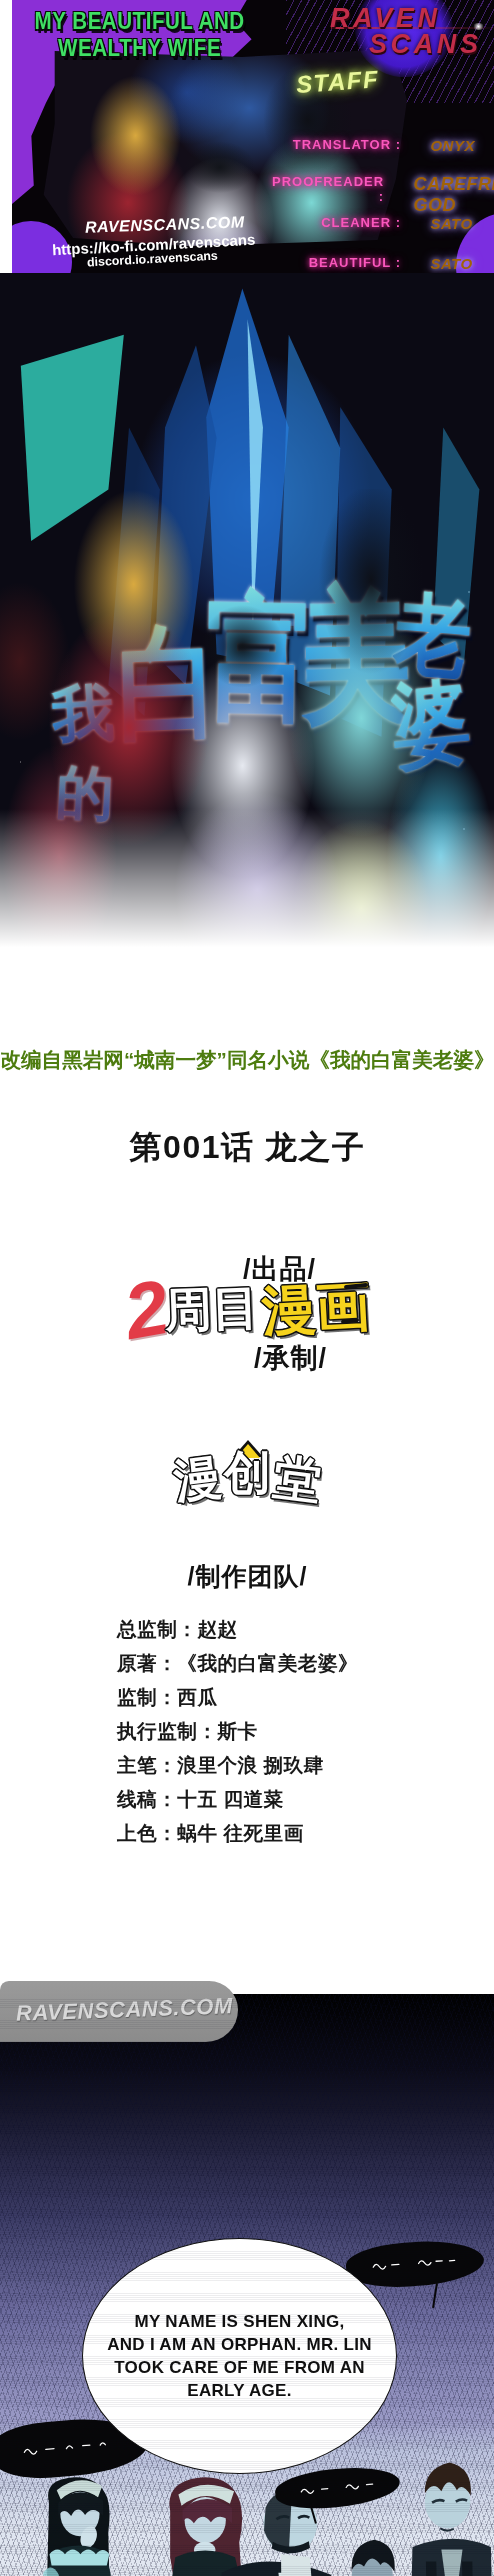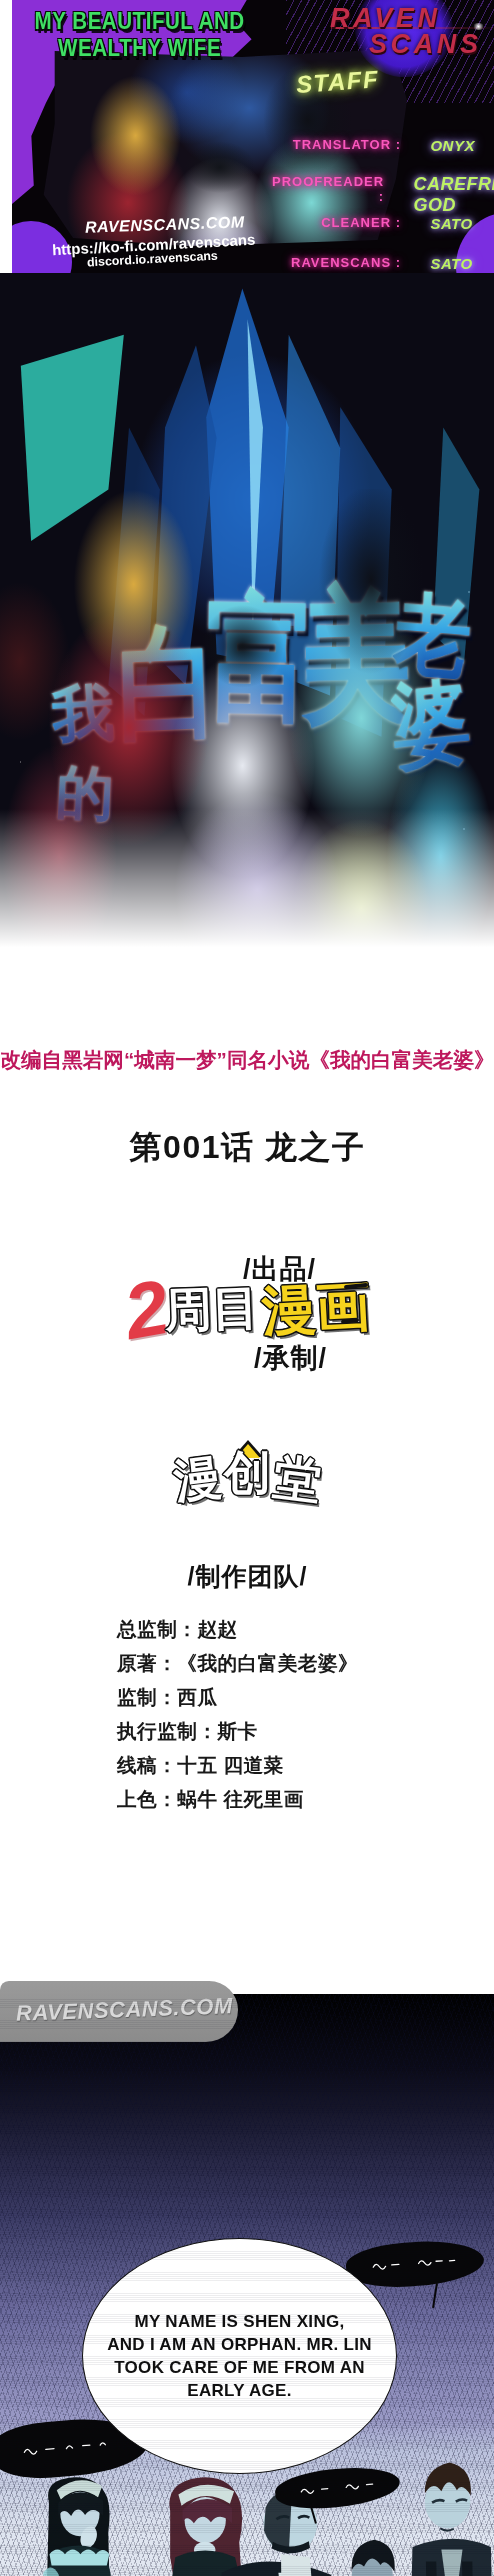--- a/index.html
+++ b/index.html
@@ -22,21 +22,21 @@
     letter-spacing:3.6px;text-shadow:1px 1.5px 0 #30060e,0 0 4.1px rgba(0,0,0,.8);}
   .logo-underline{left:319px;top:27px;width:170px;height:1.5px;
     background:linear-gradient(90deg,#c22d49,rgba(194,45,73,0));}
   .logo-glint{left:460px;top:23px;width:13.4px;height:7.2px;border-radius:50%;
     background:radial-gradient(circle,#fff 0%,rgba(255,255,255,0) 70%);}
   .staff-hd{left:284px;top:68px;font-size:24px;font-weight:900;font-style:italic;color:#e9f79b;
     letter-spacing:1.5px;transform:rotate(-4deg);text-shadow:0 0 7.2px #cdf060,0 0 13.4px #a8d838;}
   .staff-row{left:260px;width:227px;display:flex;align-items:flex-start;margin-top:26px;}
   .staff-role{width:129px;text-align:right;font-size:13px;font-weight:800;color:#fa57bd;
     letter-spacing:1px;text-shadow:0 0 5.2px #e0309a,0 0 9.3px #b0187a;}
-  .staff-name{margin-left:14.4px;font-size:15px;font-weight:900;font-style:italic;color:#bef264;
+  .staff-name{margin-left:14.4px;font-size:15px;font-weight:900;font-style:italic;color:#a16207;
     letter-spacing:0.5px;text-shadow:0 0 5.2px #b8a8f8,0 0 10.3px #8a74e8;padding-left:15px;}
   .hdr-art{left:28px;top:49px;width:367px;height:197px;
     clip-path:polygon(4% 1%,55% 4%,96% 0,100% 26%,97% 66%,92% 97%,40% 100%,9% 96%,1% 74%,4% 38%);
     background:
       radial-gradient(49px 36px at 49% 60%, rgba(16,19,24,.95), transparent 72%),
       radial-gradient(67px 88px at 26% 44%, #d8a83e, transparent 68%),
       radial-gradient(88px 103px at 24% 78%, #9c2430, transparent 70%),
       radial-gradient(62px 77px at 73% 36%, #0e1016, transparent 72%),
       radial-gradient(82px 98px at 74% 78%, #7cd8d4, transparent 70%),
       radial-gradient(77px 93px at 49% 88%, #dfe2ea, transparent 70%),
@@ -90,21 +90,21 @@
     radial-gradient(108px 118px at 50% 93%, #16151d, transparent 72%),
     radial-gradient(98px 129px at 73% 88%, #b8c86a, transparent 70%),
     radial-gradient(77px 160px at 89% 77%, #3fb8d8, transparent 70%),
     radial-gradient(82px 160px at 12% 77%, #7e2436, transparent 70%),
     radial-gradient(57px 108px at 19% 92%, #1a1420, transparent 72%);}
   .cover-fade{left:0;top:536px;width:495px;height:157px;
     background:linear-gradient(180deg, rgba(255,255,255,0) 0%, rgba(255,255,255,.55) 45%, #fff 88%);}
 
   
   .center-line{left:0;width:495px;text-align:center;}
-  .adapt{top:1046px;font-size:20.6px;font-weight:700;color:#be185d;letter-spacing:0;}
+  .adapt{top:1046px;font-size:20.6px;font-weight:700;color:#4d7c0f;letter-spacing:0;}
   .chapter{top:1126px;font-size:32px;font-weight:900;color:#141414;letter-spacing:1.5px;}
   .plabel{font-size:27px;font-weight:900;color:#121212;letter-spacing:1px;}
   .lbl-chupin{top:1251px;margin-left:32px;} .lbl-chengzhi{top:1340px;margin-left:43px;} .lbl-team{top:1552px;font-size:25px;margin-top:8px;}
   .plogo1{top:1265px;left:0;width:495px;height:88px;display:flex;justify-content:center;align-items:center;}
   .plogo1 .n2{font-size:77px;font-weight:900;font-style:italic;color:#e23b47;transform:rotate(-10deg);
     margin-right:-3.1px;text-shadow:1.5px 2.1px 0 rgba(120,10,20,.35);}
   .outlined{font-weight:900;color:#fff;
     text-shadow:1.5px 0 0 #111,-1.5px 0 0 #111,0 1.5px 0 #111,0 -1.5px 0 #111,1px 1px 0 #111,-1px 1px 0 #111,1px -1px 0 #111,-1px -1px 0 #111,2.6px 3.1px 0 rgba(0,0,0,.55);}
   .plogo1 .mid{font-size:47px;transform:rotate(-2deg);margin-right:3.1px;}
   .plogo1 .tail{font-size:54px;color:#f6d31d;transform:rotate(-3deg);}
@@ -180,21 +180,21 @@
     </div>
     <div class="abs staff-row" style="top:148px;">
       <span class="staff-role">PROOFREADER :</span>
       <span class="staff-name" style="font-size:18px;">CAREFREE GOD</span>
     </div>
     <div class="abs staff-row" style="top:189px;">
       <span class="staff-role">CLEANER :</span>
       <span class="staff-name">SATO</span>
     </div>
     <div class="abs staff-row" style="top:229px;">
-      <span class="staff-role">RAVENSCANS :</span>
+      <span class="staff-role">BEAUTIFUL :</span>
       <span class="staff-name">SATO</span>
     </div>
 
     <div class="abs site-big">RAVENSCANS.COM</div>
     <div class="abs site-kofi">https://ko-fi.com/ravenscans</div>
     <div class="abs site-disc">discord.io.ravenscans</div>
   </div>
 
   <div class="abs cover">
     <div class="abs cover-stars"></div>
@@ -240,20 +240,21 @@
     <span class="outlined s-chuang">创</span>
     <span class="outlined s-tang">堂</span>
   </div>
 
   <div class="abs center-line plabel lbl-team">/制作团队/</div>
   <div class="abs credits">
     <div>总监制：赵赵</div>
     <div>原著：《我的白富美老婆》</div>
     <div>监制：西瓜</div>
     <div>执行监制：斯卡</div>
+    <div>主笔：浪里个浪 捌玖肆</div>
     <div>线稿：十五 四道菜</div>
     <div>上色：蜗牛 往死里画</div>
   </div>
 
   <div class="abs wm-banner">
     <div class="abs wm-text">RAVENSCANS.COM</div>
   </div>
 
   <div class="abs panel">
     <div class="abs sky"></div>

